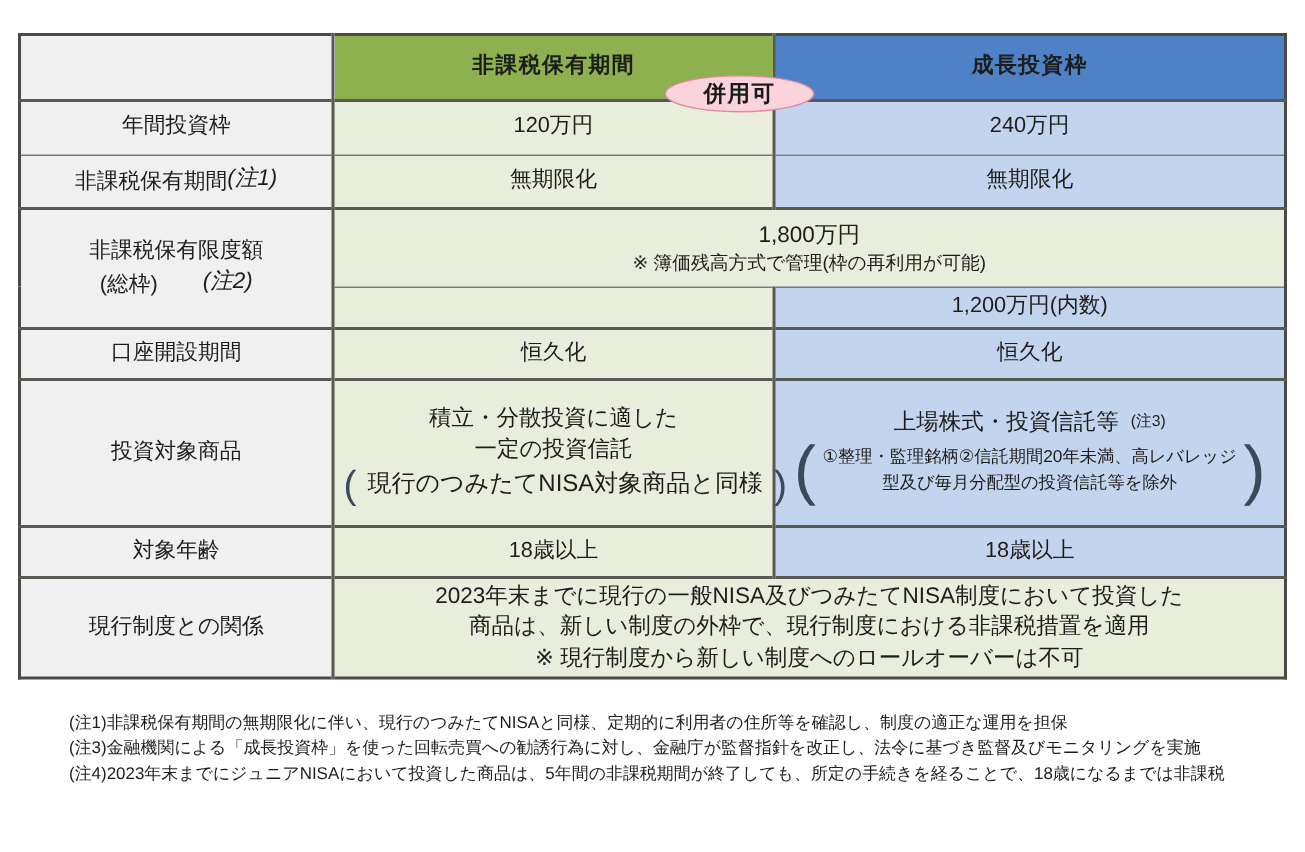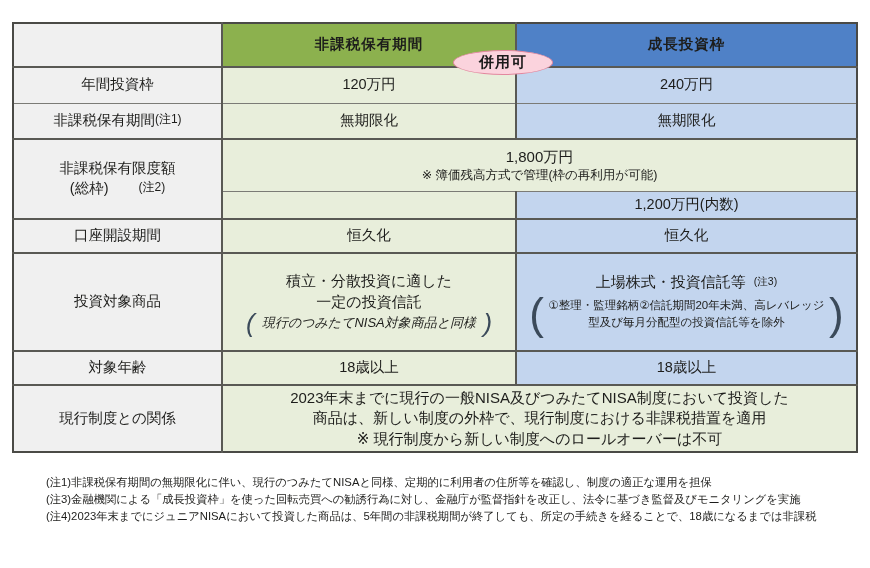--- a/index.html
+++ b/index.html
@@ -44,34 +44,34 @@
     background:#8cb14e;color:#ffffff;font-weight:bold;font-size:18px;
     letter-spacing:1px;position:relative;
   }
   .hdr-blue{
     background:#4f81c7;color:#ffffff;font-weight:bold;font-size:18px;
     letter-spacing:1px;
   }
 
   
   .lbl{background:#f0f0f0;font-size:15px;}
-  .lbl .note{font-size:12px;vertical-align:2px;}
+  .lbl .note{font-size:15px;vertical-align:2px;font-style:italic;}
 
   
   .green-cell{background:#e8eedb;}
   .blue-cell{background:#c3d5ee;}
 
   .amount-big{font-size:15px;}
   .sub-small{font-size:12.5px;}
 
   
   .bracket{
     display:inline-block;position:relative;
     padding:1px 18px;margin-top:2px;
-    font-size:13px;line-height:1.3;white-space:nowrap;font-style:italic;
+    font-size:16px;line-height:1.3;white-space:nowrap;
   }
   .bracket::before,.bracket::after{
     position:absolute;top:50%;transform:translateY(-50%);
     font-size:26px;line-height:0;color:#3b4a5a;font-weight:300;
   }
   .bracket::before{content:"(";left:2px;}
   .bracket::after{content:")";right:2px;}
 
   .bracket2{
     display:inline-block;position:relative;
@@ -83,21 +83,21 @@
     font-size:44px;line-height:0;color:#3b4a5a;font-weight:200;
   }
   .bracket2::before{content:"(";left:1px;}
   .bracket2::after{content:")";right:1px;}
 
   .tiny-note{font-size:10.5px;vertical-align:2px;}
 
   
   .badge{
     position:absolute;
-    left:441px;top:28px;
+    left:431px;top:28px;
     width:100px;height:25px;
     border-radius:50%;
     background:#fbd3dd;
     border:1.6px solid #e2889f;
     display:flex;align-items:center;justify-content:center;
     font-size:15px;font-weight:bold;color:#1a1a1a;
     letter-spacing:1px;
     z-index:5;
     box-sizing:border-box;
   }

